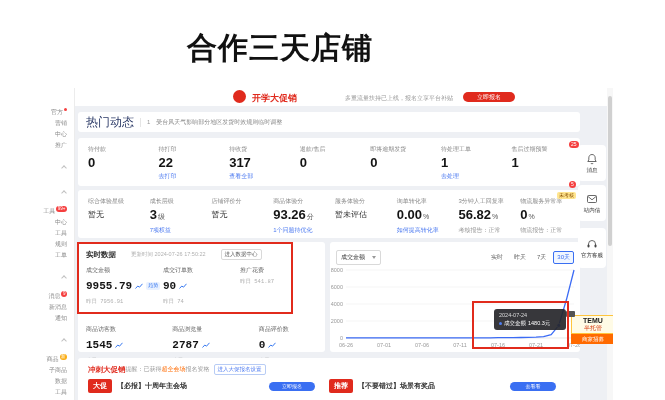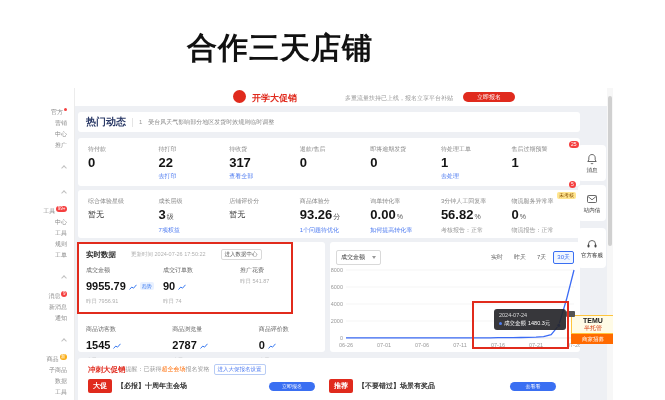--- a/index.html
+++ b/index.html
@@ -26,21 +26,21 @@
   .banner { position:absolute; left:45px; top:0; width:538px; height:18px; background:#fff; }
   .banner-logo { position:absolute; left:158px; top:2px; width:13px; height:13px;
     border-radius:50%; background:#e02a1d; }
   .banner-title { position:absolute; left:177px; top:4px; font-size:9px; font-weight:bold; color:#e02a1d; }
   .banner-desc { position:absolute; left:270px; top:6px; font-size:6px; color:#999; }
   .banner-cta { position:absolute; left:388px; top:4px; width:52px; height:10px; background:#e02a1d;
     border-radius:5px; color:#fff; font-size:6px; line-height:10px; text-align:center; }
   
   .hotbar { position:absolute; left:48px; top:24px; width:502px; height:20px; background:#fff;
     border-radius:3px; display:flex; align-items:center; padding:0 8px; gap:6px; }
-  .hot-title { font-size:10px; font-weight:bold; color:#2b3a67; }
+  .hot-title { font-size:12px; font-weight:normal; color:#2b3a67; }
   .hot-sep { width:1px; height:9px; background:#e5e5e5; }
   .hot-num { font-size:6px; color:#999; }
   .hot-text { font-size:6px; color:#888; }
   
   .stats { position:absolute; background:#fff; border-radius:3px; display:flex; padding:7px 4px 0; }
   #todoStats { left:48px; top:50px; width:502px; height:48px; }
   #shopStats { left:48px; top:102px; width:502px; height:48px; }
   .stat-col { flex:1; padding:0 6px; position:relative; }
   .stat-label { font-size:6px; color:#888; white-space:nowrap; }
   .stat-big { font-size:13px; font-weight:bold; color:#141414; margin-top:2px; line-height:14px; }
@@ -51,21 +51,21 @@
   .stat-tag { position:absolute; top:-5px; right:0; background:#ffe58f; color:#874d00;
     font-size:5px; padding:0 2px; border-radius:2px; line-height:7px; }
   
   .rtcard { position:absolute; left:48px; top:154px; width:247px; height:110px; background:#fff; border-radius:3px; }
   .rt-head { display:flex; align-items:center; gap:15px; padding:7px 8px 0; }
   .rt-title { font-size:7.5px; font-weight:bold; color:#333; }
   .rt-upd { font-size:5.5px; color:#b0b0b0; }
   .rt-btn { font-size:5.5px; color:#555; border:1px solid #d9d9d9; border-radius:2px; padding:1px 3px; white-space:nowrap; }
   .rt-row { display:flex; padding:0 8px; margin-top:6px; }
   .rt-row2 { margin-top:20px;gap:28px; }
-  .rt-col { flex:1; }
+  .rt-col { flex:1;font-family:Liberation Mono, monospace; }
   .rt-label { font-size:6px; color:#666; white-space:nowrap; }
   .rt-valrow { display:flex; align-items:center; gap:3px; margin-top:2px; }
   .rt-val { font-size:11px; font-weight:bold; color:#141414; line-height:12px; }
   .rt-tag { background:#e9f1ff; color:#3a7af0; font-size:5px; padding:0 2px; border-radius:2px; line-height:8px; }
   .rt-yest { font-size:5.5px; color:#b0b0b0; margin-top:3px; }
   
   .chartcard { position:absolute; left:300px; top:154px; width:250px; height:110px; background:#fff; border-radius:3px; }
   .ch-head { display:flex; align-items:center; padding:6px 6px 0 6px; gap:4px; height:24px; }
   .ch-dd { display:flex; align-items:center; gap:7px; border:1px solid #d9d9d9; border-radius:2px;
     padding:2px 4px; font-size:6px; color:#333; }
@@ -206,20 +206,24 @@
         <div class="stat-col">
           <div class="stat-label">店铺评价分</div>
           <div class="stat-text">暂无</div>
         </div>
         <div class="stat-col">
           <div class="stat-label">商品体验分</div>
           <div class="stat-big">93.26<span class="stat-unit">分</span></div>
           <div class="stat-link">1个问题待优化</div>
         </div>
         <div class="stat-col">
+          <div class="stat-label">服务体验分</div>
+          <div class="stat-text">暂未评估</div>
+        </div>
+        <div class="stat-col">
           <div class="stat-label">询单转化率</div>
           <div class="stat-big">0.00<span class="stat-unit">%</span></div>
           <div class="stat-link">如何提高转化率</div>
         </div>
         <div class="stat-col">
           <div class="stat-label">3分钟人工回复率</div>
           <div class="stat-big">56.82<span class="stat-unit">%</span></div>
           <div class="stat-note">考核报告：正常</div>
         </div>
         <div class="stat-col">

